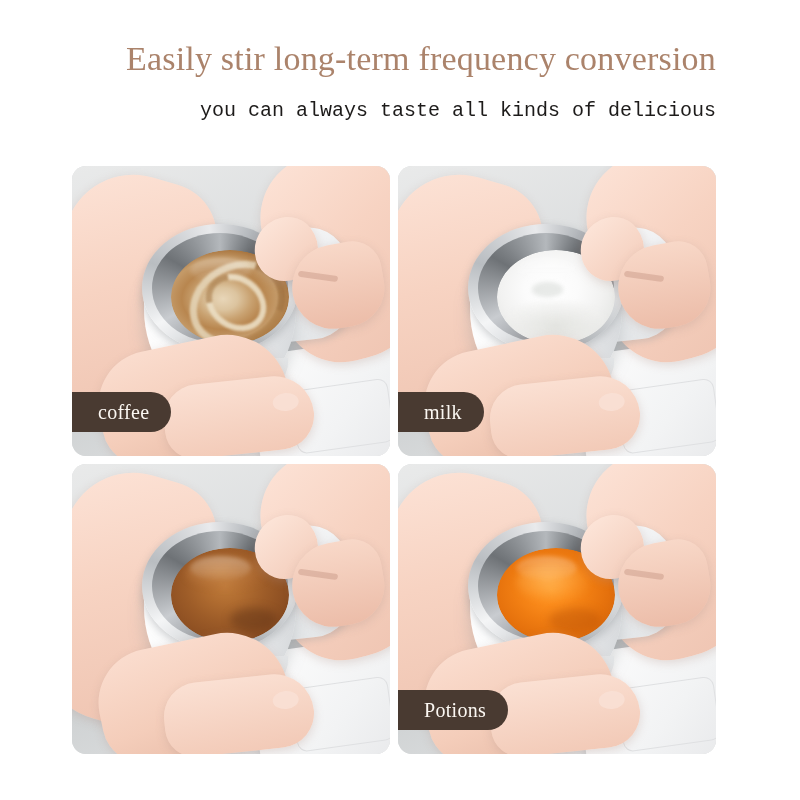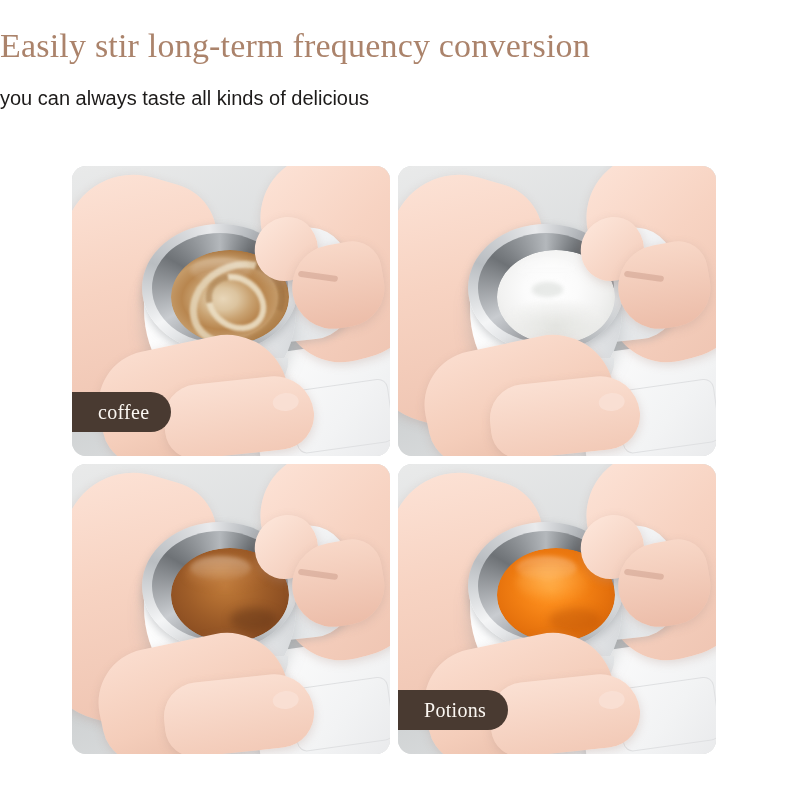--- a/index.html
+++ b/index.html
@@ -11,34 +11,34 @@
     width: 800px;
     height: 800px;
     overflow: hidden;
     font-family: "Liberation Serif", "DejaVu Serif", serif;
     position: relative;
   }
 
   
   .header {
     width: 716px;
-    padding-top: 24px;
-    text-align: left;
+    padding-top: 37px;
+    text-align: right;
     box-sizing: border-box;
   }
   .headline {
     font-family: "Liberation Serif", "DejaVu Serif", serif;
     font-size: 34px;
     line-height: 44px;
     color: #ab836b;
     letter-spacing: 0.2px;
     white-space: nowrap;
   }
   .subheadline {
-    font-family: Liberation Sans, sans-serif;
+    font-family: Liberation Mono, monospace;
     font-size: 20px;
     line-height: 28px;
     color: #1d1b1a;
     margin-top: 16px;
     white-space: nowrap;
   }
 
   
   .grid {
     position: absolute;
@@ -472,20 +472,21 @@
           </div>
         </div>
       </div>
 
       <div class="hand hand-left-palm"></div>
       <div class="hand hand-left-fingers"></div>
       <div class="hand hand-right-thumb"></div>
       <div class="hand hand-right-knuckles"></div>
     </div>
 
+    <div class="label-pill">milk</div>
   </div>
 
   <div class="card">
     <div class="scene">
       <div class="table-shadow"></div>
       <div class="white-object"></div>
 
       <div class="hand hand-left-arm"></div>
       <div class="hand hand-right-arm"></div>
 

